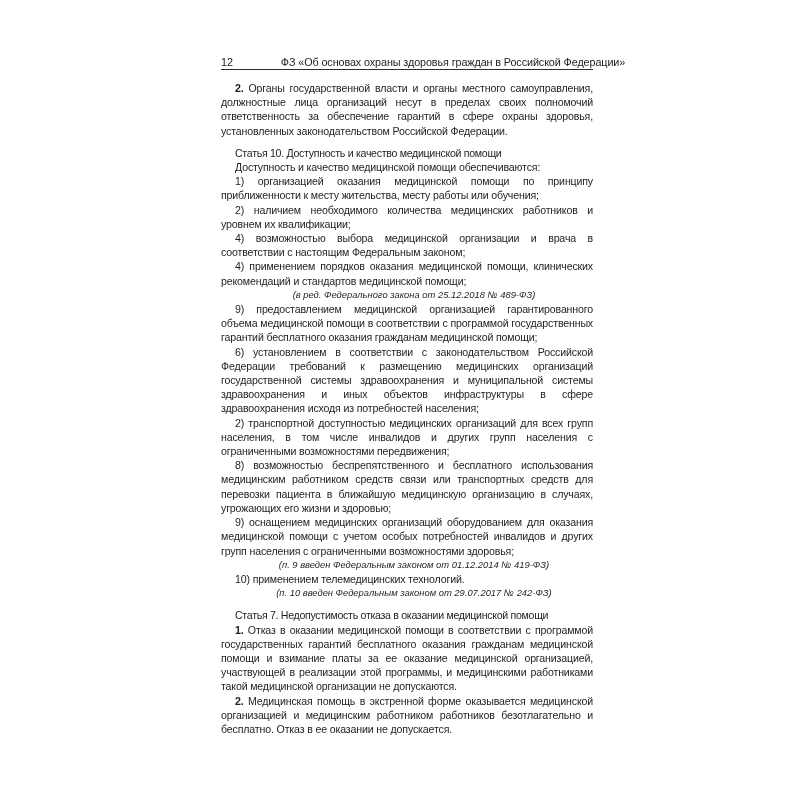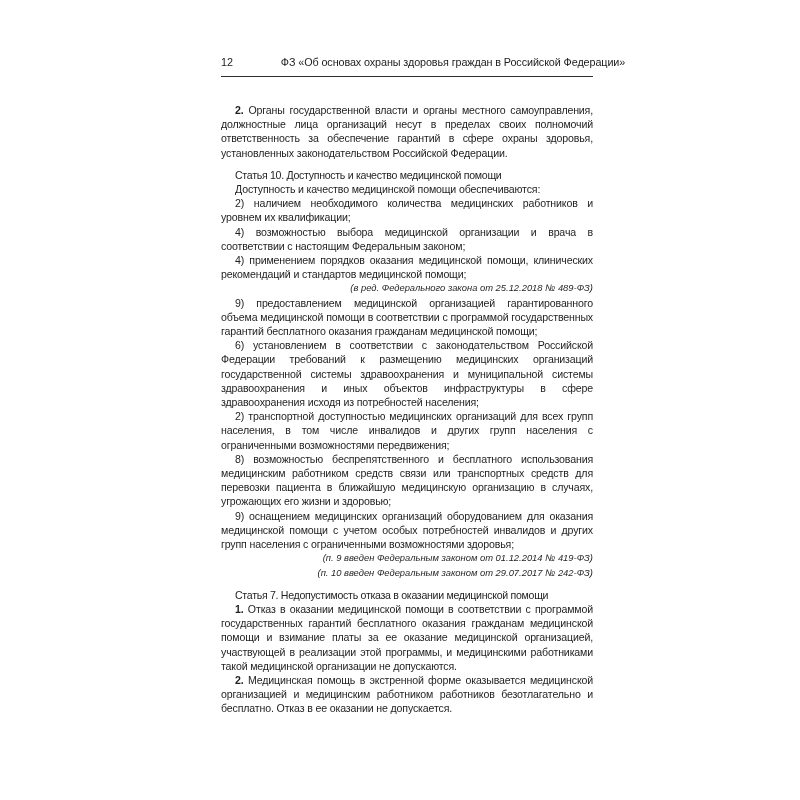--- a/index.html
+++ b/index.html
@@ -24,27 +24,27 @@
     top: 56px;
     width: 372px;
   }
   .running-header {
     display: flex;
     align-items: flex-end;
     gap: 21px;
     font-size: 10.8px;
     letter-spacing: -0.1px;
     border-bottom: 1px solid #2e2e2e;
-    padding-bottom: 8px;
+    padding-bottom: 1px;
     color: #1c1c1c;
     white-space: nowrap;
   }
   .running-header .pagenum { flex: 0 0 auto; }
   .running-header .rtitle  { flex: 1 1 auto; margin-left: 27px; }
-  .bodytext { margin-top: 26px; }
+  .bodytext { margin-top: 11px; }
   p.para {
     margin: 0;
     font-size: 10.6px;
     line-height: 14.2px;
     letter-spacing: -0.15px;
     text-align: justify;
     text-indent: 14px;
   }
   p.heading {
     margin: 8px 0 0 0;
@@ -56,51 +56,53 @@
     white-space: nowrap;
     text-align: left;
   }
   p.amendment {
     margin: 0;
     font-size: 9.4px;
     line-height: 14.2px;
     letter-spacing: 0;
     font-style: italic;
     text-indent: 14px;
-    text-align: right;
+    text-align: center;
     color: #262626;
   }
   p.para b { font-weight: bold; }
 </style>
 </head>
 <body>
 
 <div class="canvas">
   <div class="sheet">
 
     <div class="running-header">
       <span class="pagenum">12</span>
       <span class="rtitle">ФЗ «Об основах охраны здоровья граждан в Российской Федерации»</span>
     </div>
 
     <div class="bodytext">
       <p class="para"><b>2.</b> <span>Органы государственной власти и органы местного самоуправления, должностные лица организаций несут в пределах своих полномочий ответственность за обеспечение гарантий в сфере охраны здоровья, установленных законодательством Российской Федерации.</span></p>
 
       <p class="heading">Статья 10. Доступность и качество медицинской помощи</p>
       <p class="para">Доступность и качество медицинской помощи обеспечиваются:</p>
+      <p class="para">1) организацией оказания медицинской помощи по принципу приближенности к месту жительства, месту работы или обучения;</p>
       <p class="para">2) наличием необходимого количества медицинских работников и уровнем их квалификации;</p>
       <p class="para">4) возможностью выбора медицинской организации и врача в соответствии с настоящим Федеральным законом;</p>
       <p class="para">4) применением порядков оказания медицинской помощи, клинических рекомендаций и стандартов медицинской помощи;</p>
       <p class="amendment">(в ред. Федерального закона от 25.12.2018 № 489-ФЗ)</p>
       <p class="para">9) предоставлением медицинской организацией гарантированного объема медицинской помощи в соответствии с программой государственных гарантий бесплатного оказания гражданам медицинской помощи;</p>
       <p class="para">6) установлением в соответствии с законодательством Российской Федерации требований к размещению медицинских организаций государственной системы здравоохранения и муниципальной системы здравоохранения и иных объектов инфраструктуры в сфере здравоохранения исходя из потребностей населения;</p>
       <p class="para">2) транспортной доступностью медицинских организаций для всех групп населения, в том числе инвалидов и других групп населения с ограниченными возможностями передвижения;</p>
       <p class="para">8) возможностью беспрепятственного и бесплатного использования медицинским работником средств связи или транспортных средств для перевозки пациента в ближайшую медицинскую организацию в случаях, угрожающих его жизни и здоровью;</p>
       <p class="para">9) оснащением медицинских организаций оборудованием для оказания медицинской помощи с учетом особых потребностей инвалидов и других групп населения с ограниченными возможностями здоровья;</p>
       <p class="amendment">(п. 9 введен Федеральным законом от 01.12.2014 № 419-ФЗ)</p>
+      <p class="para">10) применением телемедицинских технологий.</p>
       <p class="amendment">(п. 10 введен Федеральным законом от 29.07.2017 № 242-ФЗ)</p>
 
       <p class="heading">Статья 7. Недопустимость отказа в оказании медицинской помощи</p>
       <p class="para"><b>1.</b> <span>Отказ в оказании медицинской помощи в соответствии с программой государственных гарантий бесплатного оказания гражданам медицинской помощи и взимание платы за ее оказание медицинской организацией, участвующей в реализации этой программы, и медицинскими работниками такой медицинской организации не допускаются.</span></p>
       <p class="para"><b>2.</b> <span>Медицинская помощь в экстренной форме оказывается медицинской организацией и медицинским работником работников безотлагательно и бесплатно. Отказ в ее оказании не допускается.</span></p>
     </div>
 
   </div>
 </div>
 

